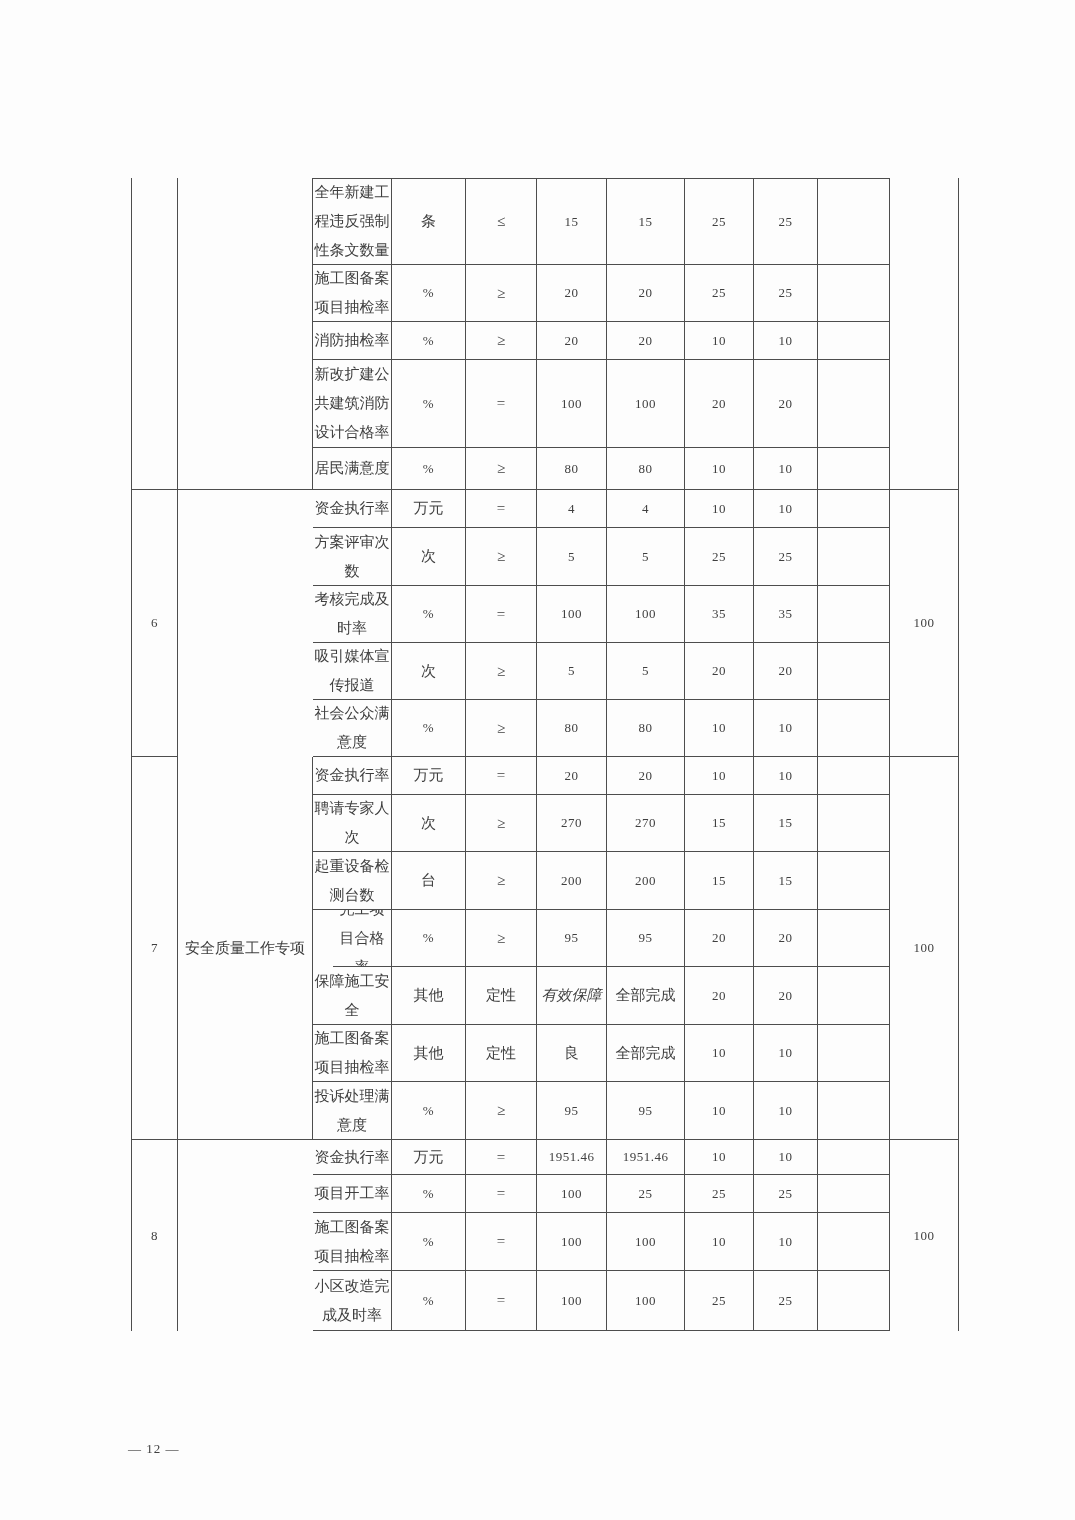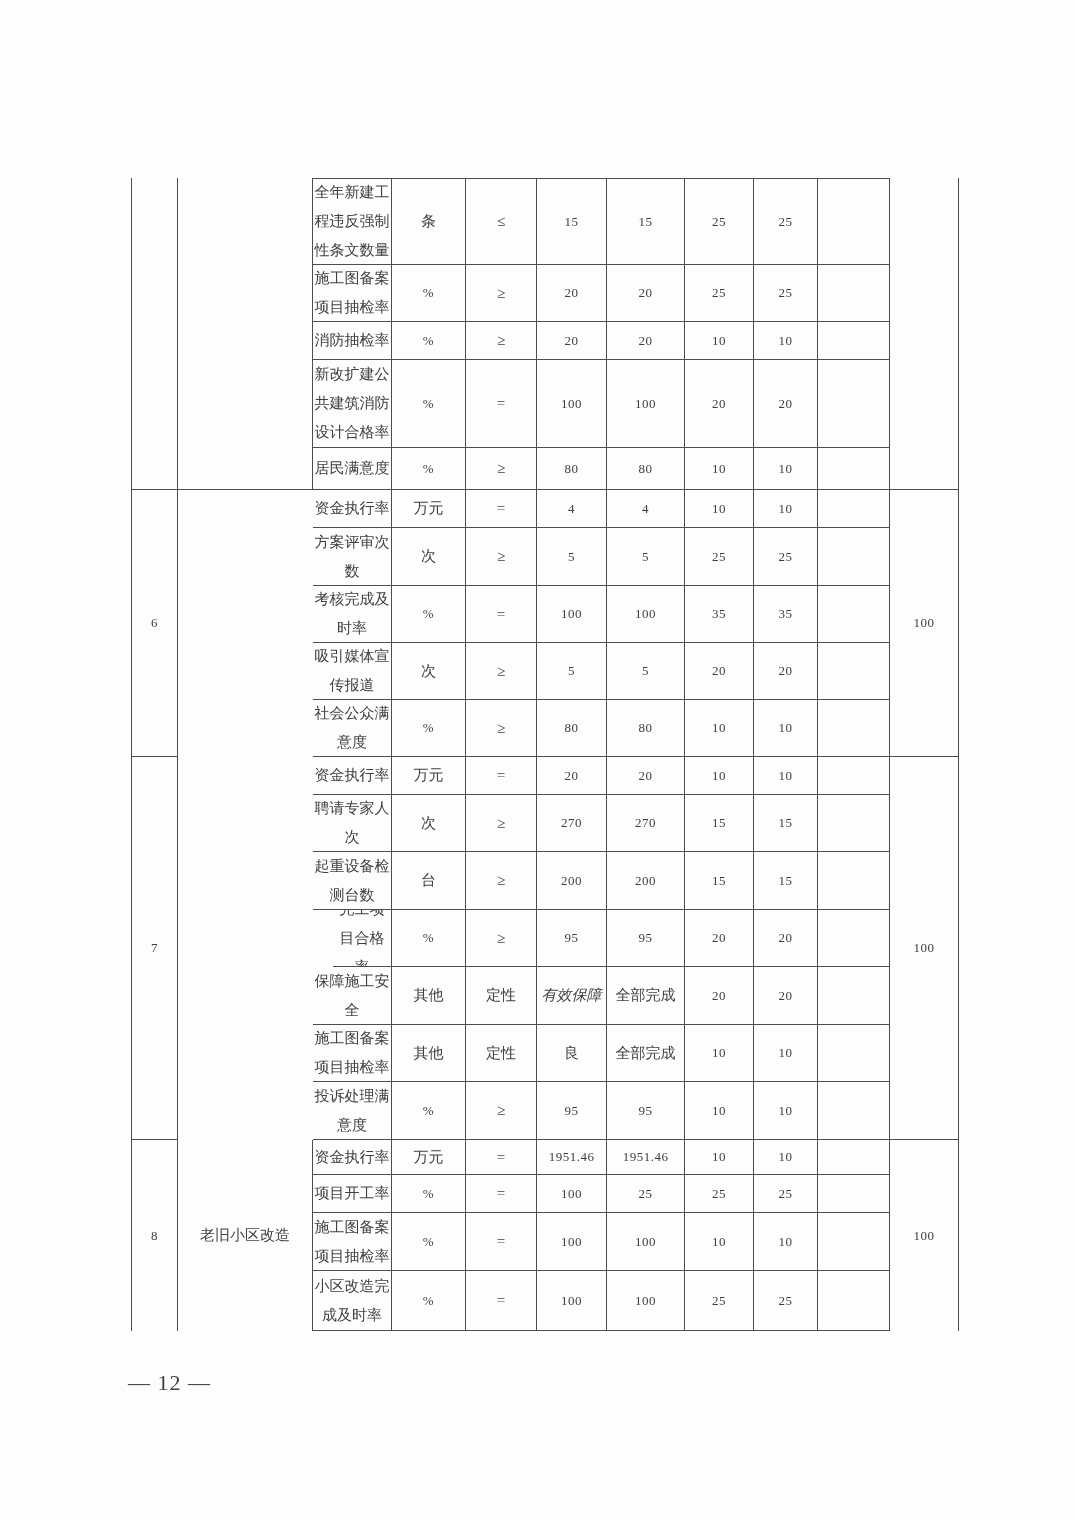--- a/index.html
+++ b/index.html
@@ -37,22 +37,22 @@
   }
   .bt{border-top:1px solid var(--border);}
   .nb{border-bottom:none;}
   .zh{font-size:15px;line-height:29px;}
   .ind{word-break:break-all;padding:0 1px;}
   .name{word-break:break-all;padding:0 2px;}
   .num{font-size:13px;font-family:"Liberation Serif","DejaVu Serif",serif;letter-spacing:0.5px;}
   .op{font-size:15px;}
   .footer{
     position:absolute;
-    left:128px;top:1370px;
-    font-size:22px;
+    left:128px;top:1441px;
+    font-size:13px;
     letter-spacing:1px;
     color:var(--text);
   }
 </style>
 </head>
 <body>
 
 <div class="page">
   <div class="tbl" style="grid-template-columns: 46px 135px 79px 74px 71px 70px 78px 69px 64px 72px 69px; grid-template-rows: 87px 57px 38px 88px 42px 38px 58px 57px 57px 57px 38px 57px 58px 57px 58px 57px 58px 35px 38px 58px 60px;">
       <div class="cell num" style="grid-area: 1 / 1 / span 5;"></div>
@@ -134,20 +134,21 @@
       <div class="cell num" style="grid-area: 9 / 10;"></div>
       <div class="cell zh ind" style="grid-area: 10 / 3;">社会公众满意度</div>
       <div class="cell num" style="grid-area: 10 / 4;">%</div>
       <div class="cell op" style="grid-area: 10 / 5;">≥</div>
       <div class="cell num" style="grid-area: 10 / 6;">80</div>
       <div class="cell num" style="grid-area: 10 / 7;">80</div>
       <div class="cell num" style="grid-area: 10 / 8;">10</div>
       <div class="cell num" style="grid-area: 10 / 9;">10</div>
       <div class="cell num" style="grid-area: 10 / 10;"></div>
       <div class="cell num" style="grid-area: 11 / 1 / span 7;">7</div>
+      <div class="cell zh name" style="grid-area: 11 / 2 / span 7;">安全质量工作专项</div>
       <div class="cell num" style="grid-area: 11 / 11 / span 7;">100</div>
       <div class="cell zh ind" style="grid-area: 11 / 3;">资金执行率</div>
       <div class="cell zh" style="grid-area: 11 / 4;">万元</div>
       <div class="cell op" style="grid-area: 11 / 5;">=</div>
       <div class="cell num" style="grid-area: 11 / 6;">20</div>
       <div class="cell num" style="grid-area: 11 / 7;">20</div>
       <div class="cell num" style="grid-area: 11 / 8;">10</div>
       <div class="cell num" style="grid-area: 11 / 9;">10</div>
       <div class="cell num" style="grid-area: 11 / 10;"></div>
       <div class="cell zh ind" style="grid-area: 12 / 3;">聘请专家人次</div>
@@ -192,21 +193,20 @@
       <div class="cell num" style="grid-area: 16 / 10;"></div>
       <div class="cell zh ind" style="grid-area: 17 / 3;">投诉处理满意度</div>
       <div class="cell num" style="grid-area: 17 / 4;">%</div>
       <div class="cell op" style="grid-area: 17 / 5;">≥</div>
       <div class="cell num" style="grid-area: 17 / 6;">95</div>
       <div class="cell num" style="grid-area: 17 / 7;">95</div>
       <div class="cell num" style="grid-area: 17 / 8;">10</div>
       <div class="cell num" style="grid-area: 17 / 9;">10</div>
       <div class="cell num" style="grid-area: 17 / 10;"></div>
       <div class="cell num nb" style="grid-area: 18 / 1 / span 4;">8</div>
-      <div class="cell zh name nb" style="grid-area: 18 / 2 / span 4;">老旧小区改造</div>
       <div class="cell num nb" style="grid-area: 18 / 11 / span 4;">100</div>
       <div class="cell zh ind" style="grid-area: 18 / 3;">资金执行率</div>
       <div class="cell zh" style="grid-area: 18 / 4;">万元</div>
       <div class="cell op" style="grid-area: 18 / 5;">=</div>
       <div class="cell num" style="grid-area: 18 / 6;">1951.46</div>
       <div class="cell num" style="grid-area: 18 / 7;">1951.46</div>
       <div class="cell num" style="grid-area: 18 / 8;">10</div>
       <div class="cell num" style="grid-area: 18 / 9;">10</div>
       <div class="cell num" style="grid-area: 18 / 10;"></div>
       <div class="cell zh ind" style="grid-area: 19 / 3;">项目开工率</div>

